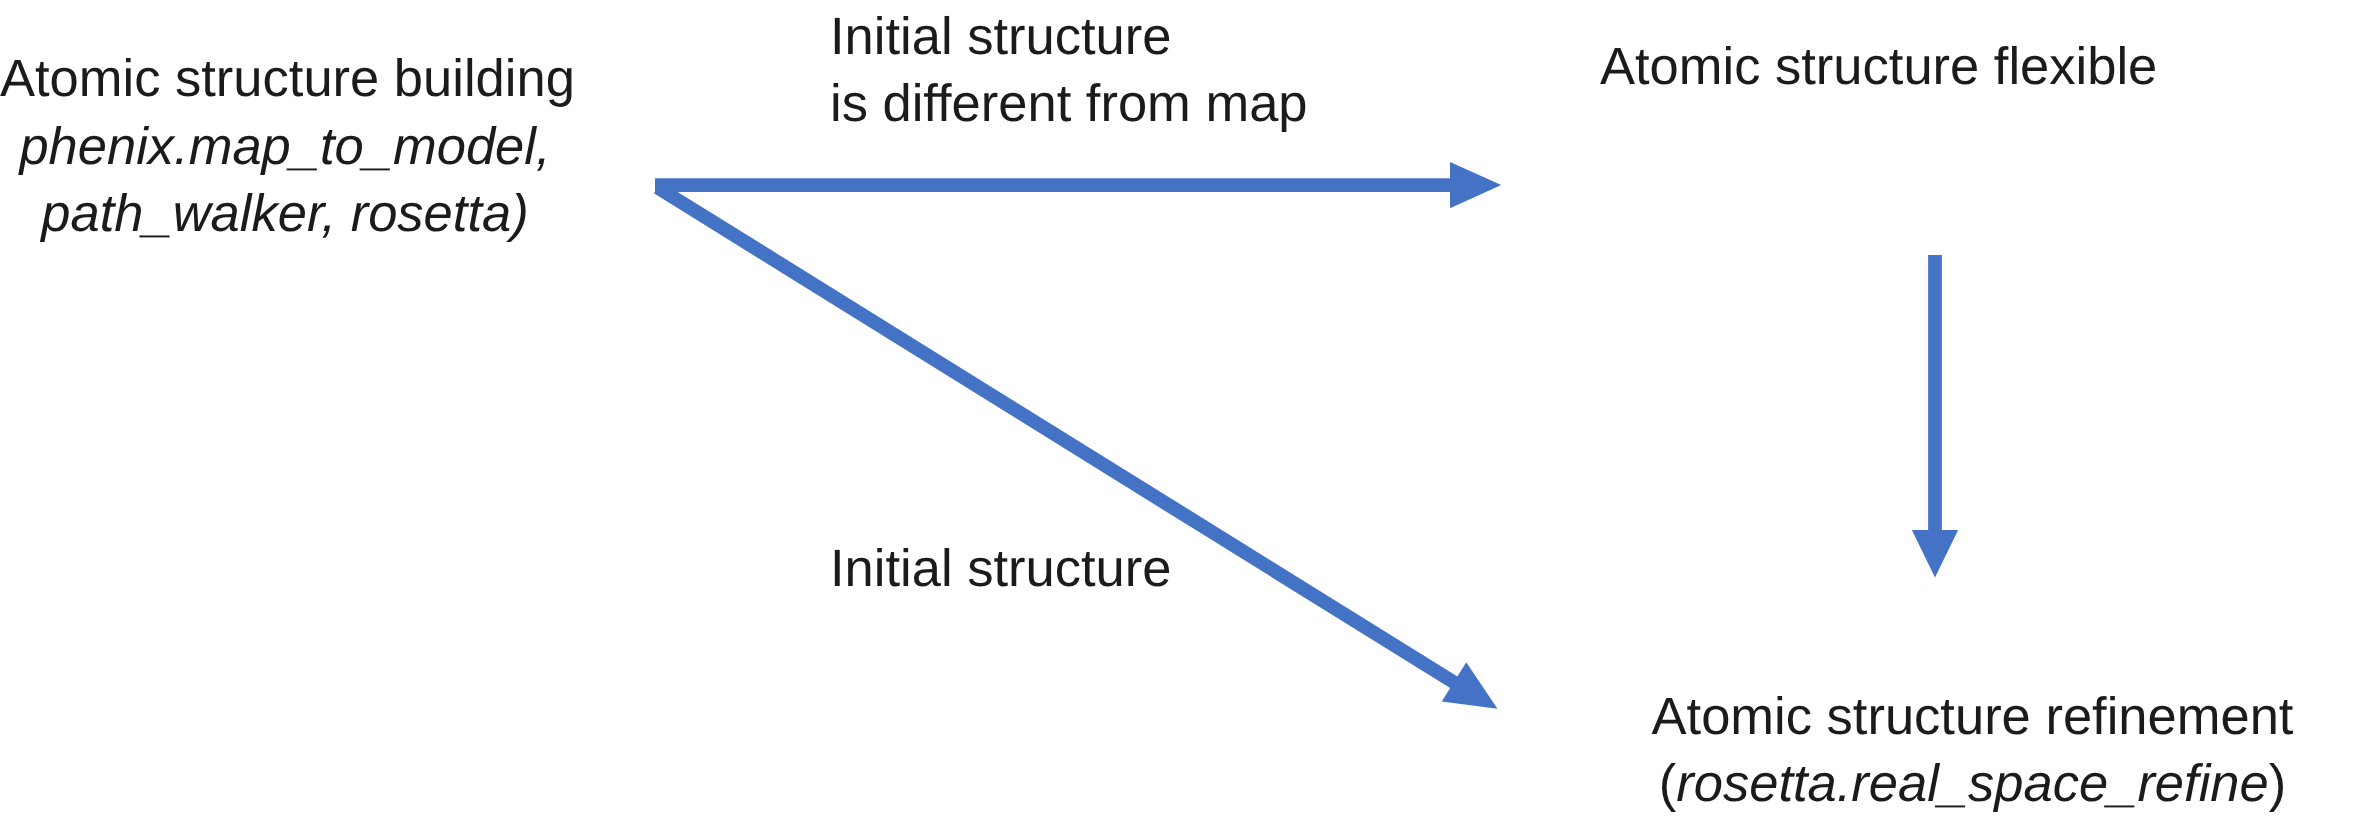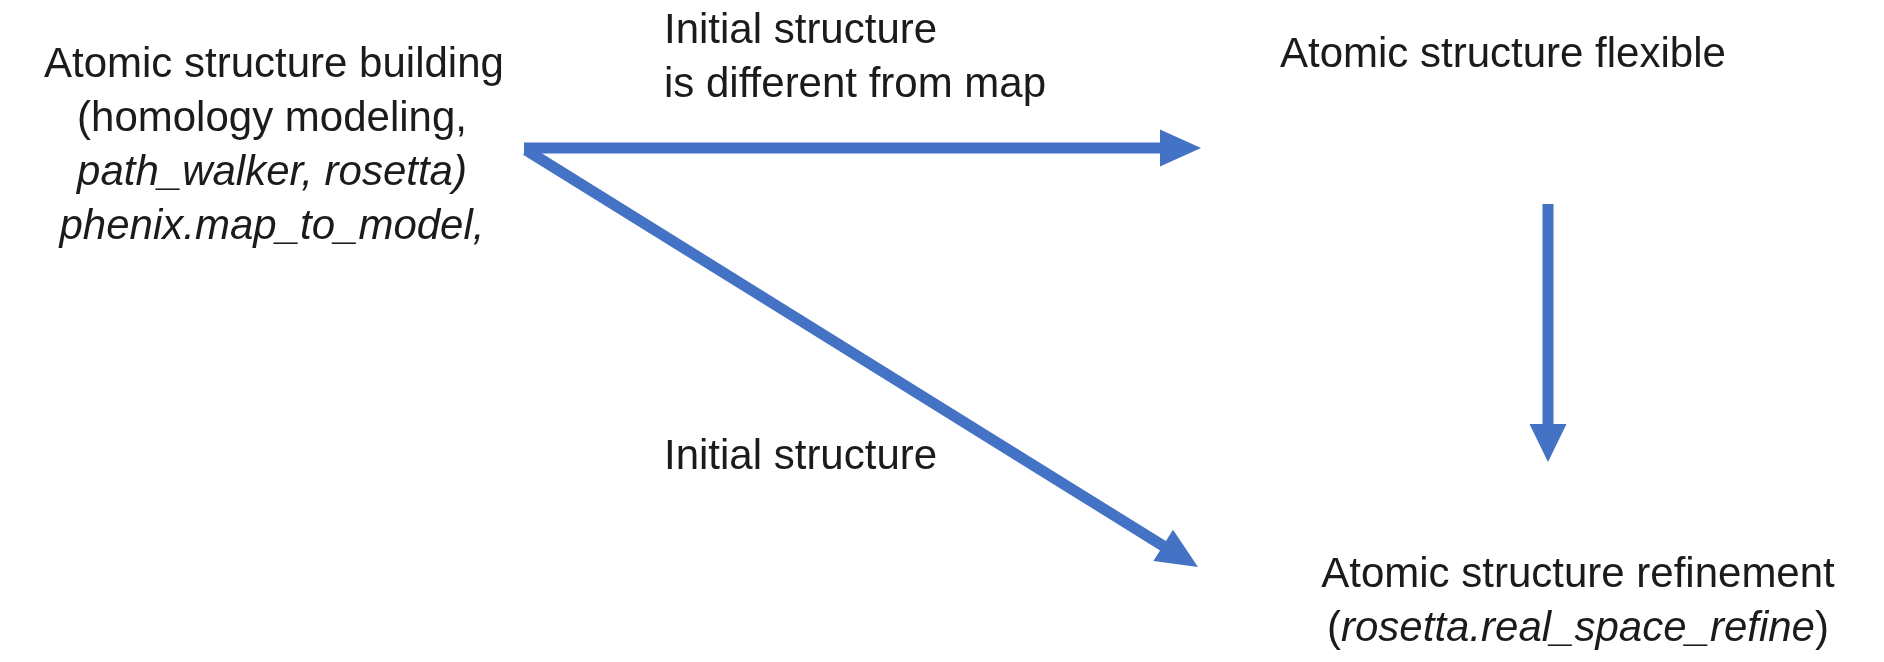--- a/index.html
+++ b/index.html
@@ -39,25 +39,24 @@
     <g>
       <line x1="526" y1="150" x2="1165" y2="547" stroke-width="11" stroke="#4472C4"></line>
       <polygon points="1153.4,561.1 1173.0,529.7 1198,567" fill="#4472C4"></polygon>
     </g>
     <g>
       <line x1="1548" y1="204" x2="1548" y2="426" stroke-width="11" stroke="#4472C4"></line>
       <polygon points="1529.5,424 1566.5,424 1548,462" fill="#4472C4"></polygon>
     </g>
   </svg>
 
-  <div class="block center" style="left:0px; top:36px; width:456px;padding-left:44px;">
+  <div class="block center" style="left:0px; top:36px; width:456px;">
     <div>Atomic structure building</div>
-    <div>(homology modeling,</div>
+    <div class="italic">phenix.map_to_model,</div>
     <div class="italic">path_walker, rosetta)</div>
-    <div class="italic">phenix.map_to_model,</div>
   </div>
 
   <div class="block" style="left:664px; top:2px;">
     <div>Initial structure</div>
     <div>is different from map</div>
   </div>
 
   <div class="block center" style="left:1280px; top:26px; width:430px;">
     <div>Atomic structure flexible</div>
   </div>

